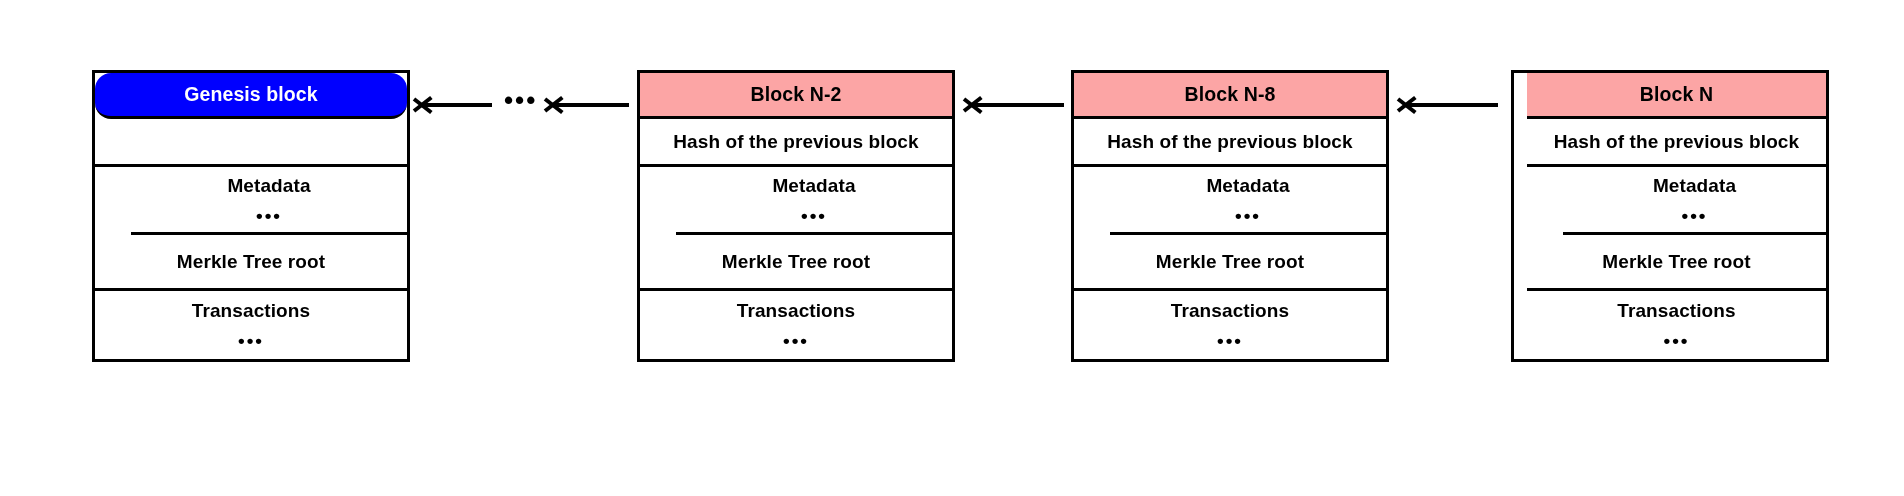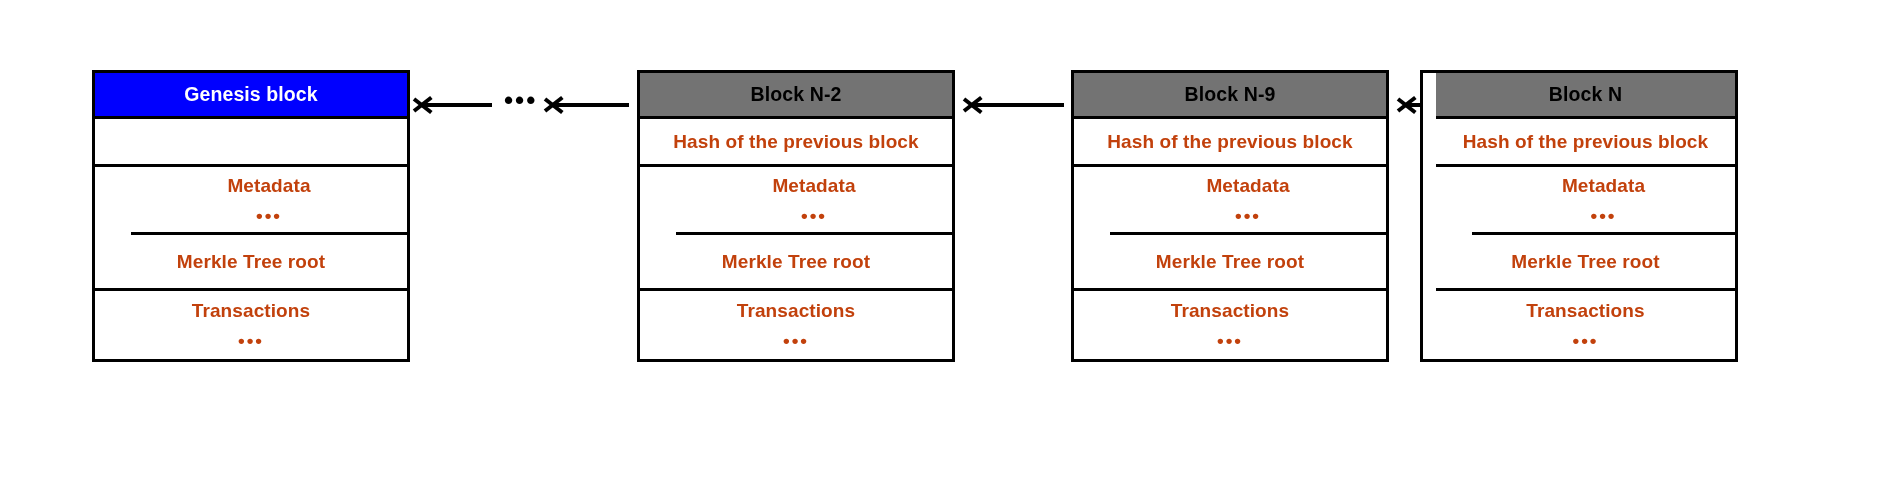--- a/index.html
+++ b/index.html
@@ -34,39 +34,40 @@
   }
 
   .block-row {
     border-bottom: 3px solid #000000;
     box-sizing: border-box;
     display: flex;
     flex-direction: column;
     align-items: center;
     justify-content: center;
     text-align: center;
-    color: #c2410c;
+    color: #000000;
     font-size: 19px;
     font-weight: 700;
     letter-spacing: 0.1px;
   }
   .block-row:last-child {
     border-bottom: none;
   }
 
   .row-header {
     height: 46px;
     font-size: 19.5px;
   }
   .row-header.genesis {
     background: #0000ff;
     color: #ffffff;
+    border-radius: 16px;
   }
   .row-header.normal {
-    background: #737373;
+    background: #fca5a5;
     color: #000000;
   }
 
   .row-hash      { height: 48px; }
   .row-meta      { height: 68px; margin-left: 36px; }
   .row-merkle    { height: 56px; }
   .row-tx        { height: 68px; }
 
   .row-sub {
     font-size: 19px;
@@ -186,21 +187,21 @@
     </div>
   </div>
 
   <div class="arrow" style="left:964px; width:100px;">
     <div class="shaft"></div>
     <div class="head-chevron"></div>
   </div>
 
   <div class="block" style="left:1071px;">
     <div class="block-row row-header normal">
-      <span>Block N-9</span>
+      <span>Block N-8</span>
     </div>
     <div class="block-row row-hash">
       <span>Hash of the previous block</span>
     </div>
     <div class="block-row row-meta">
       <span>Metadata</span>
       <span class="row-sub">•••</span>
     </div>
     <div class="block-row row-merkle">
       <span>Merkle Tree root</span>
@@ -209,21 +210,21 @@
       <span>Transactions</span>
       <span class="row-sub">•••</span>
     </div>
   </div>
 
   <div class="arrow" style="left:1398px; width:100px;">
     <div class="shaft"></div>
     <div class="head-chevron"></div>
   </div>
 
-  <div class="block" style="left:1420px;padding-left:13px;">
+  <div class="block" style="left:1511px;padding-left:13px;">
     <div class="block-row row-header normal">
       <span>Block N</span>
     </div>
     <div class="block-row row-hash">
       <span>Hash of the previous block</span>
     </div>
     <div class="block-row row-meta">
       <span>Metadata</span>
       <span class="row-sub">•••</span>
     </div>

